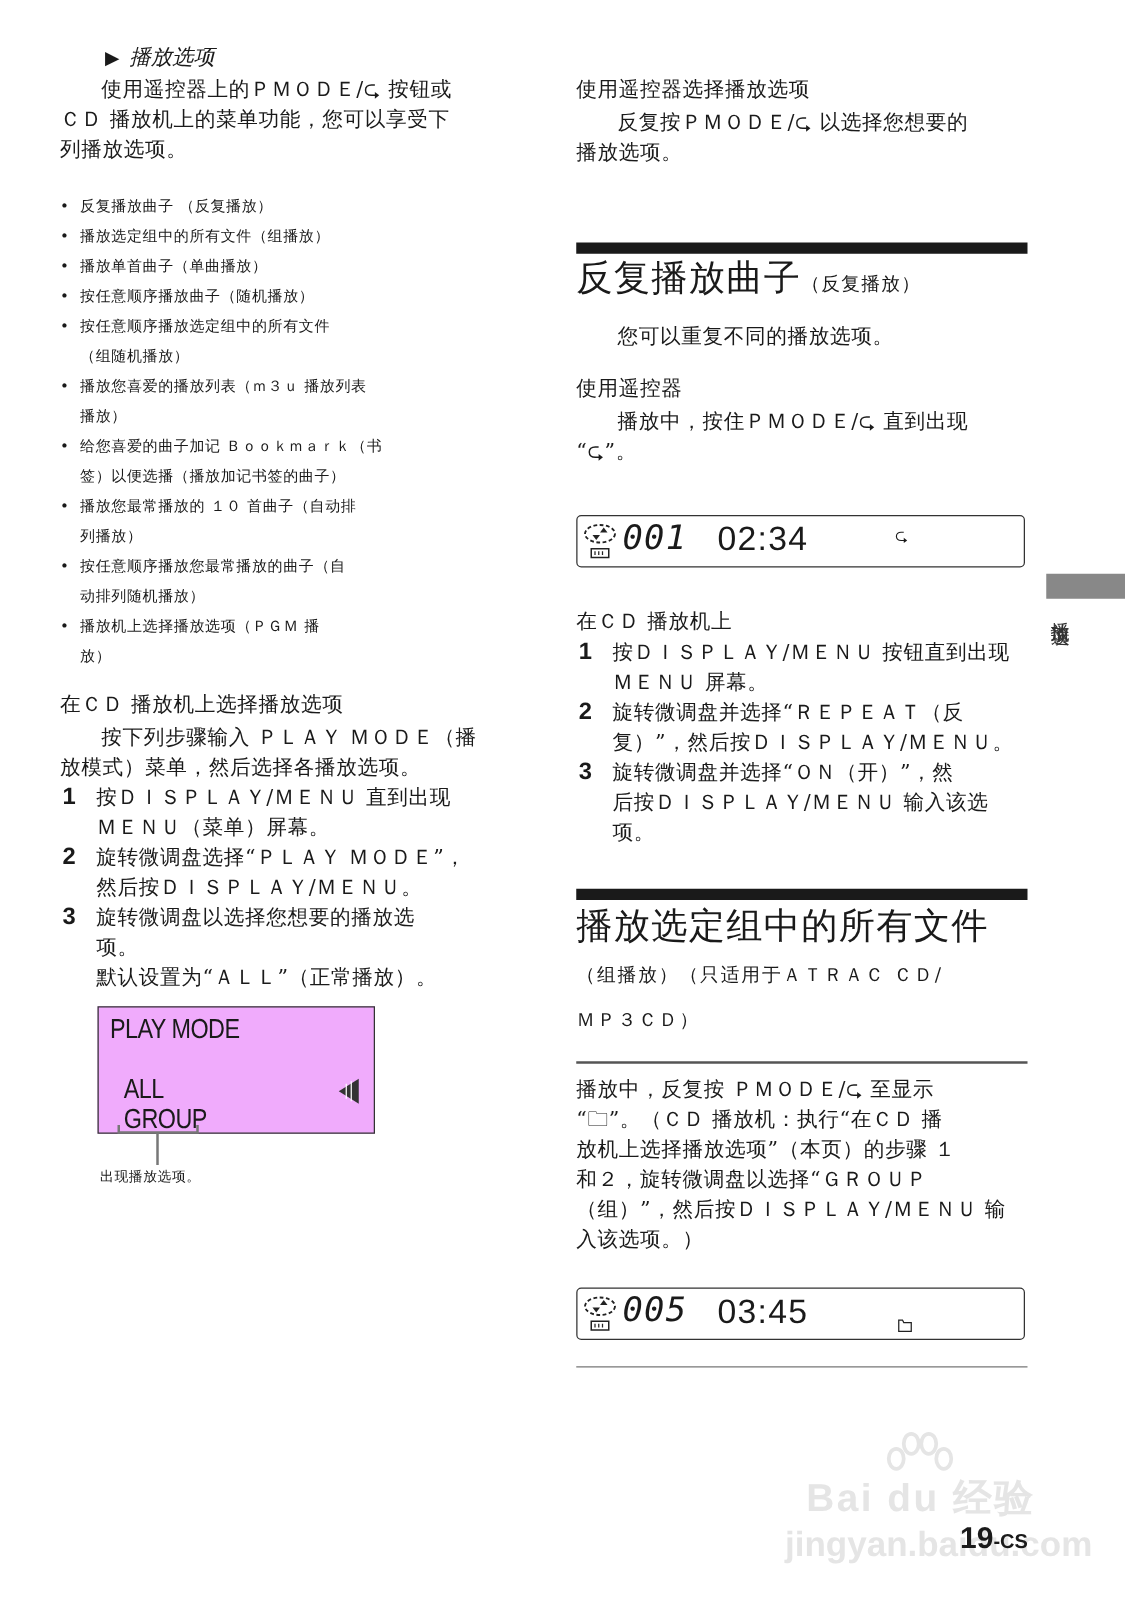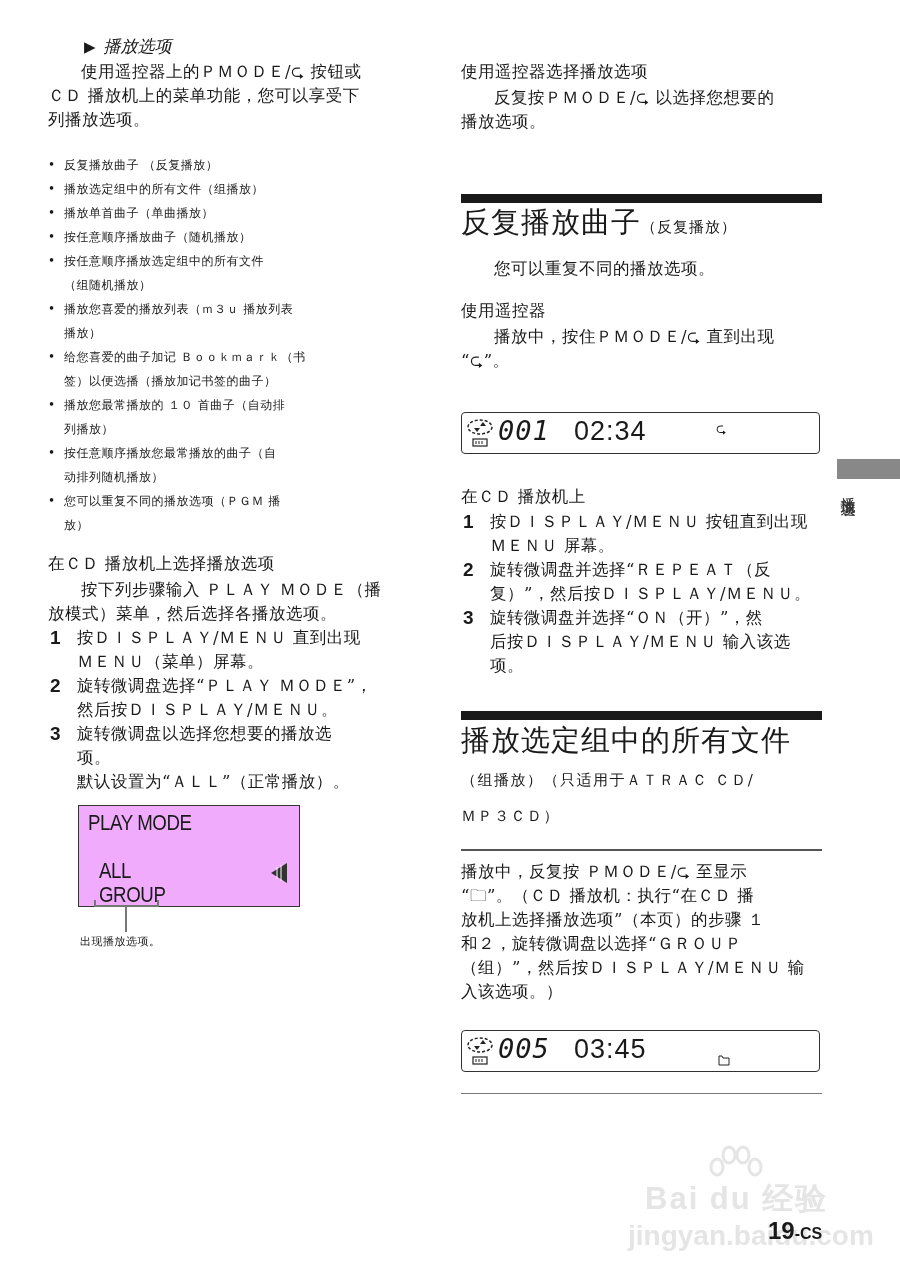--- a/index.html
+++ b/index.html
@@ -57,21 +57,21 @@
 <ul class="abs col-left bullets" style="top:153px;">
   <li><span>反复播放曲子 （反复播放）</span></li>
   <li><span>播放选定组中的所有文件（组播放）</span></li>
   <li><span>播放单首曲子（单曲播放）</span></li>
   <li><span>按任意顺序播放曲子（随机播放）</span></li>
   <li><span>按任意顺序播放选定组中的所有文件</span><br><span>（组随机播放）</span></li>
   <li><span>播放您喜爱的播放列表（ｍ３ｕ 播放列表</span><br><span>播放）</span></li>
   <li><span>给您喜爱的曲子加记 Ｂｏｏｋｍａｒｋ（书</span><br><span>签）以便选播（播放加记书签的曲子）</span></li>
   <li><span>播放您最常播放的 １０ 首曲子（自动排</span><br><span>列播放）</span></li>
   <li><span>按任意顺序播放您最常播放的曲子（自</span><br><span>动排列随机播放）</span></li>
-  <li><span>您可以重复不同的播放选项（ＰＧＭ 播</span><br><span>放）</span></li>
+  <li><span>播放机上选择播放选项（ＰＧＭ 播</span><br><span>放）</span></li>
 </ul>
 
 <div class="abs col-left txt" style="top:552px;">在ＣＤ 播放机上选择播放选项</div>
 <div class="abs col-left" style="top:578px;">
   <div class="txt indent">按下列步骤输入 ＰＬＡＹ ＭＯＤＥ（播</div>
   <div class="txt">放模式）菜单，然后选择各播放选项。</div>
 </div>
 
 <div class="abs col-left" style="top:626px;">
   <div class="step">

